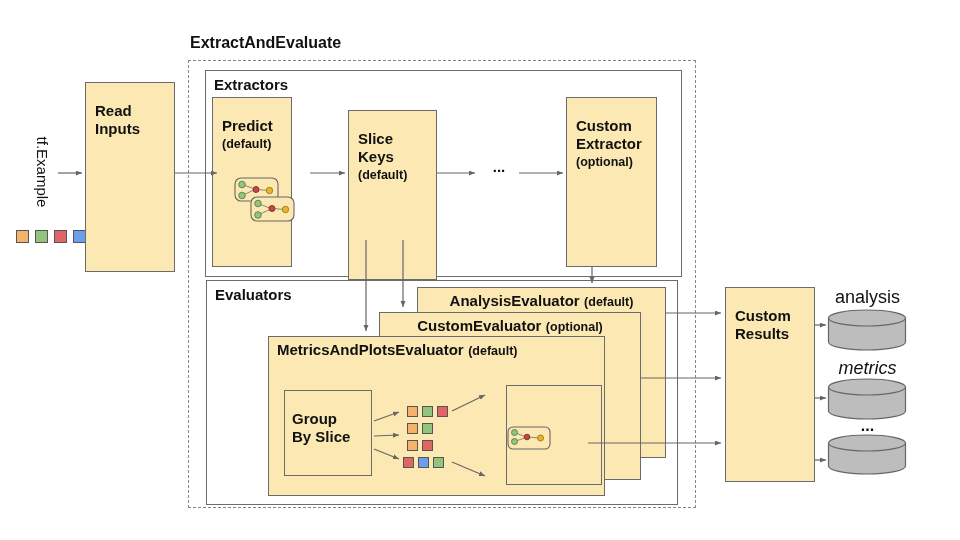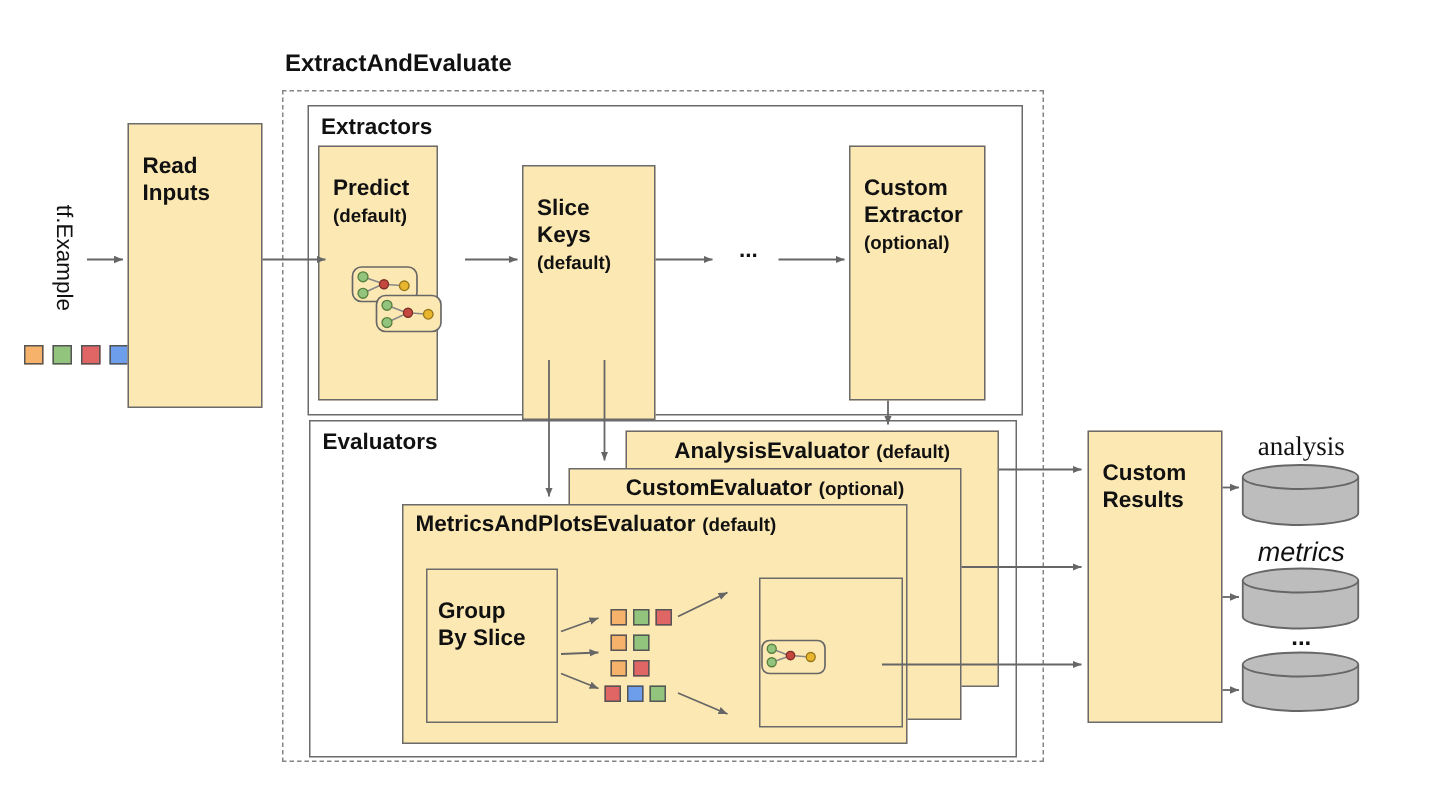--- a/index.html
+++ b/index.html
@@ -94,21 +94,21 @@
     </div>
   </div>
 
   <div class="box z5" style="left:268px;top:336px;width:337px;height:160px;">
     <div class="ehead left">
       <span class="nm">MetricsAndPlotsEvaluator</span>
       <span class="ql">(default)</span>
     </div>
   </div>
 
-  <div class="box z6" style="left:284px;top:379px;width:88px;height:103px;border-width:1px;">
+  <div class="box z6" style="left:284px;top:390px;width:88px;height:86px;border-width:1px;">
     <div class="bname" style="padding-left:7px;">Group
 By Slice</div>
   </div>
 
   <div class="slice-grid z6">
       <div class="sq-row">
         <div class="sq" style="width: 11px; height: 11px; background: rgb(246, 178, 107);"></div>
         <div class="sq" style="width: 11px; height: 11px; background: rgb(147, 196, 125);"></div>
         <div class="sq" style="width: 11px; height: 11px; background: rgb(224, 102, 102);"></div>
       </div>
@@ -127,21 +127,21 @@
       </div>
     </div>
 
   <div class="box z6" style="left:506px;top:385px;width:96px;height:100px;border-width:1px;"></div>
 
   <div class="box z3" style="left:725px;top:287px;width:90px;height:195px;">
     <div class="bname">Custom
 Results</div>
   </div>
 
-  <div class="outlabel" style="top:287px;font-family:Liberation Serif, serif;">analysis</div>
+  <div class="outlabel" style="top:287px;">analysis</div>
   <div class="outlabel" style="top:358px;font-style:italic;">metrics</div>
   <div class="outlabel b" style="top:417px;">...</div>
 
   <svg class="overlay" width="960" height="540" viewBox="0 0 960 540">
     <defs>
       <marker id="ah" markerWidth="8" markerHeight="6" refX="6" refY="2.5" orient="auto" markerUnits="userSpaceOnUse">
         <path d="M0,0 L6,2.5 L0,5 Z" fill="#666"></path>
       </marker>
     </defs>
 

